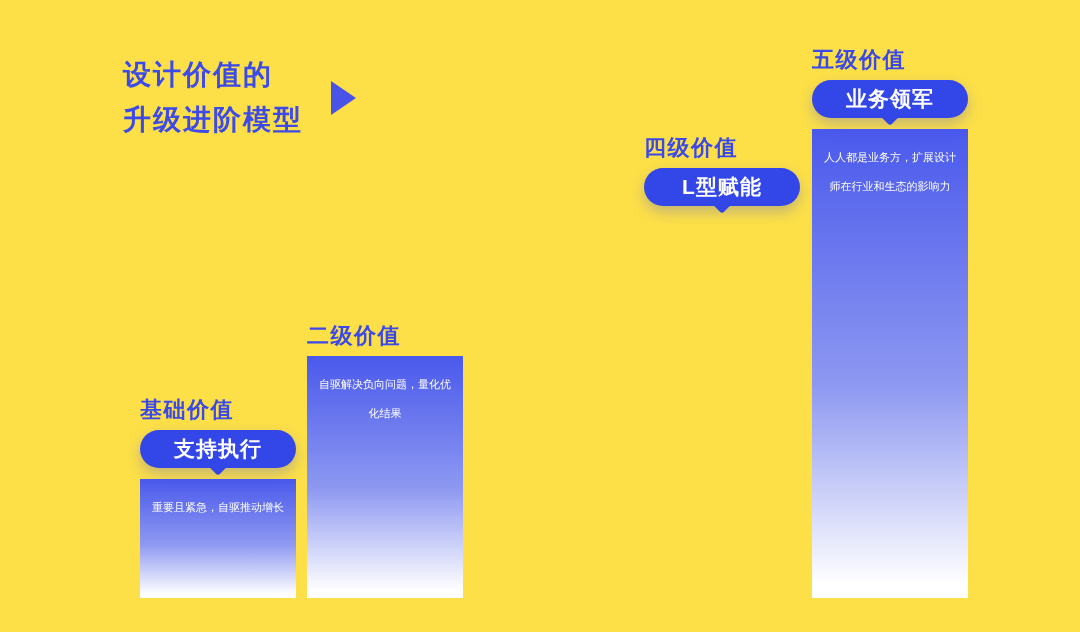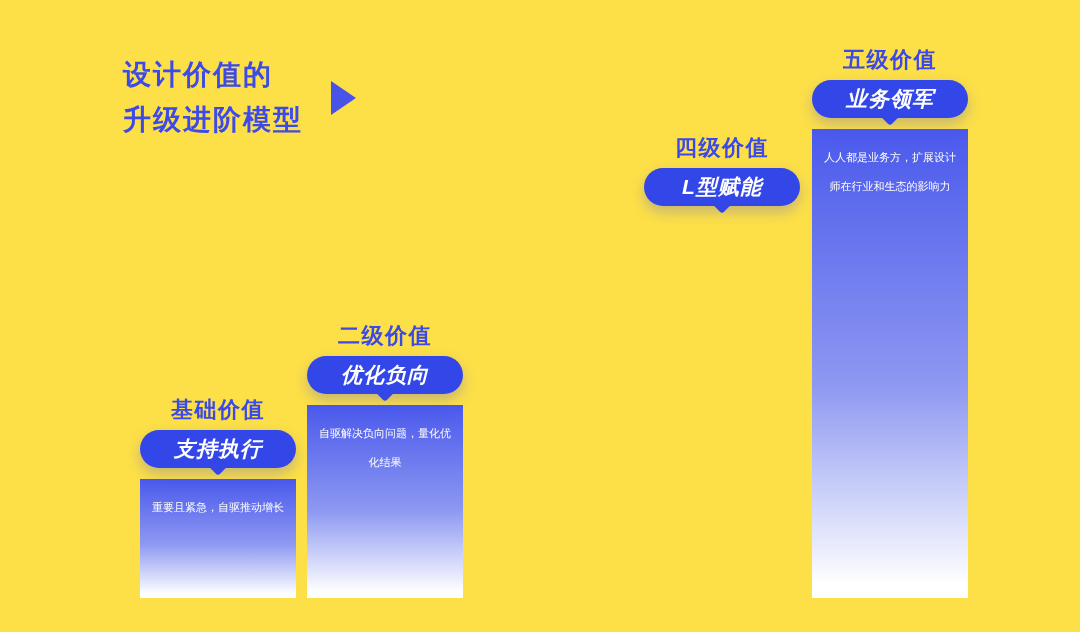--- a/index.html
+++ b/index.html
@@ -30,21 +30,21 @@
     border-bottom:17px solid transparent;
   }
 
   
   .column {
     position:absolute;
     width:156px;
     bottom:34px;
     display:flex;
     flex-direction:column;
-    align-items:center;
+    align-items:flex-start;
     padding-left:14px;
   }
   .col-1 { left:126px; top:398px; }
   .col-2 { left:293px; top:324px; }
   .col-3 { left:461px; top:224px; }
   .col-4 { left:630px; top:136px; }
   .col-5 { left:798px; top:48px;  }
 
   .level-title {
     font-size:22px;
@@ -60,21 +60,20 @@
     position:relative;
     width:100%;
     height:38px;
     background:#3346E8;
     border-radius:19px;
     display:flex;
     align-items:center;
     justify-content:center;
     margin-bottom:11px;
     box-shadow:0 6px 14px rgba(51,70,232,0.28);
-    font-style:italic;
   }
   .pill-label {
     color:#ffffff;
     font-size:21px;
     font-weight:bold;
     letter-spacing:1px;
     white-space:nowrap;
   }
   .pill-tail {
     position:absolute;
@@ -119,24 +118,20 @@
       <span class="pill-label">支持执行</span>
       <span class="pill-tail"></span>
     </div>
     <div class="block">
       <div class="desc">重要且紧急，自驱推动增长</div>
     </div>
   </div>
 
   <div class="column col-2">
     <div class="level-title">二级价值</div>
-    <div class="pill">
-      <span class="pill-label">优化负向</span>
-      <span class="pill-tail"></span>
-    </div>
     <div class="block">
       <div class="desc">自驱解决负向问题，量化优化结果</div>
     </div>
   </div>
 
 
   <div class="column col-4">
     <div class="level-title">四级价值</div>
     <div class="pill">
       <span class="pill-label">L型赋能</span>

